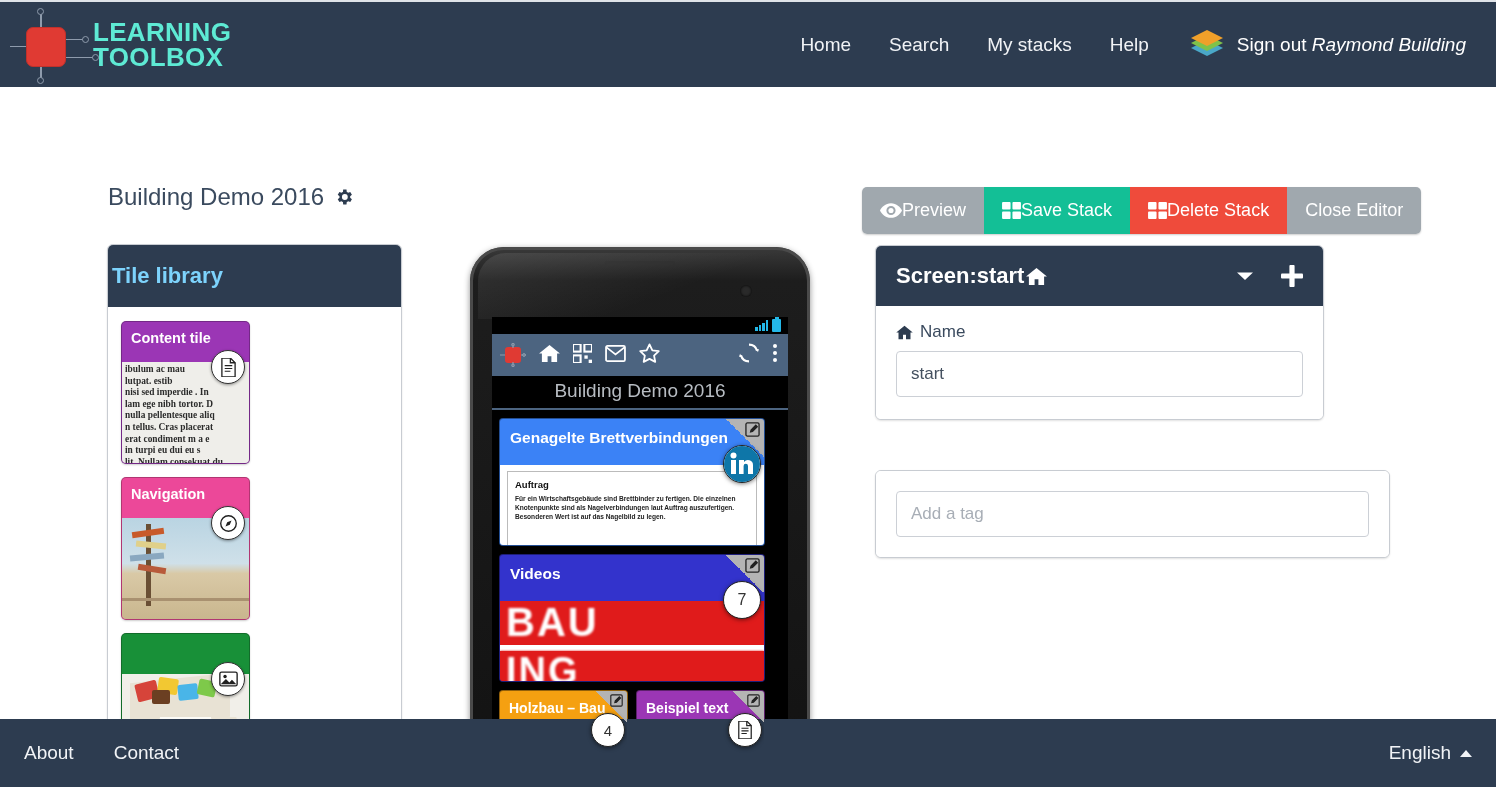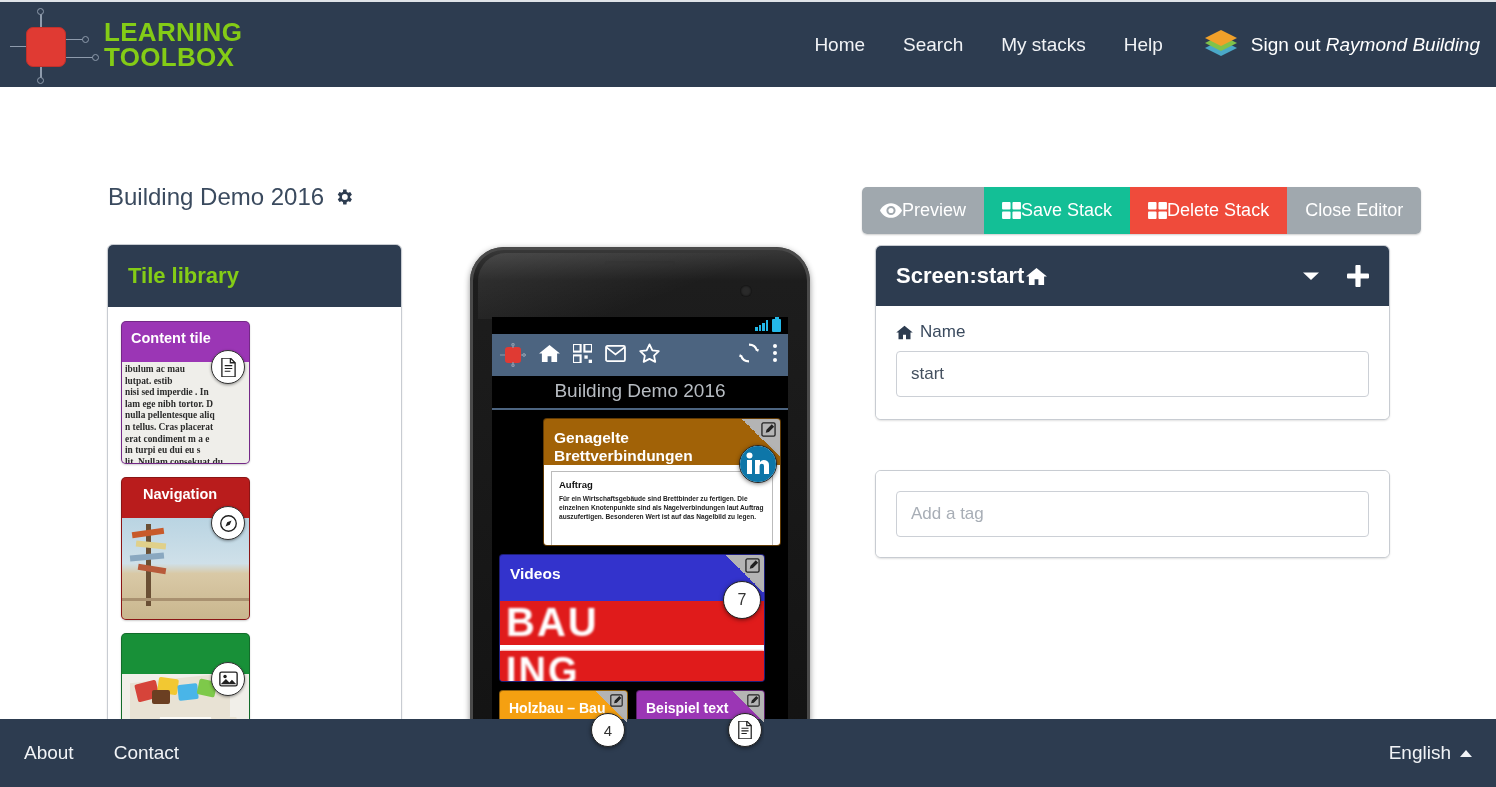--- a/index.html
+++ b/index.html
@@ -24,26 +24,26 @@
   .logo-sq {
     position:absolute; left:16px; top:18px; width:40px; height:40px;
     background:#e03a33; border:1px solid #c0312b; border-radius:7px;
   }
   .logo-line { position:absolute; background:#8e9bac; }
   .logo-dot {
     position:absolute; width:7px; height:7px; border-radius:50%;
     border:1.4px solid #8e9bac; background:#2d3c50;
   }
   .logo-text {
-    color:#84cc16; font-weight:bold; font-size:26px; line-height:25px;
-    letter-spacing:.3px; margin-left:22px;
+    color:#5eead4; font-weight:bold; font-size:26px; line-height:25px;
+    letter-spacing:.3px; margin-left:11px;
   }
   .nav-right {
     margin-left:auto; display:flex; align-items:center; gap:38px;
-    padding-right:16px;
+    padding-right:30px;
   }
   .nav-link {
     color:#f1f3f6; font-size:19px; text-decoration:none; white-space:nowrap;
   }
   .signout { display:flex; align-items:center; gap:10px; }
   .signout-text { color:#ffffff; font-size:19px; white-space:nowrap; }
   .signout-text i { font-style:italic; }
 
   
   .page { position:relative; height:632px; background:#fff; }
@@ -54,21 +54,21 @@
   }
 
   
   .tile-library {
     position:absolute; left:107px; top:157px; width:295px; height:523px;
     background:#fff; border:1px solid #c8ccd2; border-radius:6px;
     box-shadow:0 1px 2px rgba(0,0,0,.12);
     overflow:hidden;
   }
   .panel-head {
-    background:#2d3c50; color:#84cc16; padding:18px 20px;
+    background:#2d3c50; color:#7dd3fc; padding:18px 4px;
     font-size:22px; font-weight:bold;
   }
   .tile-grid {
     padding:14px 13px; display:flex; flex-wrap:wrap; gap:13px;
   }
   .lib-tile {
     width:129px; height:143px; border-radius:5px; overflow:hidden;
     position:relative; border:1px solid rgba(0,0,0,.25);
     box-shadow:0 1px 2px rgba(0,0,0,.2);
     cursor:pointer;
@@ -297,21 +297,21 @@
         </div>
         <div class="lib-badge">
           <svg width="17" height="19" viewBox="0 0 18 20">
             <path d="M2 0h9l5 5v15H2z" fill="#fff" stroke="#222" stroke-width="1.4"></path>
             <path d="M11 0v5h5" fill="none" stroke="#222" stroke-width="1.4"></path>
             <path d="M5 8h8M5 11h8M5 14h6" stroke="#222" stroke-width="1.2"></path>
           </svg>
         </div>
       </div>
 
-      <div class="lib-tile" style="background:#b91c1c;padding-left:12px;">
+      <div class="lib-tile" style="background:#ec4899;">
         <div class="lib-tile-head">Navigation</div>
         <div class="lib-tile-body" style="background:linear-gradient(180deg,#b9d4e2 0%,#cfe0e9 45%,#d9c9a6 55%,#c9b68e 100%);">
           <div style="position:absolute;left:24px;top:6px;width:5px;height:82px;background:#6a4f34;"></div>
           <div style="position:absolute;left:10px;top:12px;width:32px;height:6px;background:#c85a2a;transform:rotate(-8deg);"></div>
           <div style="position:absolute;left:14px;top:24px;width:30px;height:6px;background:#e0d08a;transform:rotate(6deg);"></div>
           <div style="position:absolute;left:8px;top:36px;width:34px;height:6px;background:#8aa8c0;transform:rotate(-5deg);"></div>
           <div style="position:absolute;left:16px;top:48px;width:28px;height:6px;background:#b85a3a;transform:rotate(9deg);"></div>
           <div style="position:absolute;left:0;bottom:18px;width:100%;height:3px;background:#a99170;"></div>
         </div>
         <div class="lib-badge">
@@ -411,21 +411,21 @@
               <circle cx="3" cy="10" r="2"></circle>
               <circle cx="3" cy="17" r="2"></circle>
           </svg>
         </span>
       </div>
 
       <div class="app-title">Building Demo 2016</div>
 
       <div class="phone-tiles">
 
-        <div class="ptile full" style="background:#a16207;margin-left:44px;">
+        <div class="ptile full" style="background:#3b82f6;">
           <div class="edit-corner">
             <svg width="15" height="15" viewBox="0 0 16 16" fill="none" stroke="#222" stroke-width="1.4">
               <rect x="1" y="1" width="14" height="14" rx="1.5"></rect>
               <path d="M11.5 3.5l1.5 1.5-5 5-2 .5.5-2z" fill="#222"></path>
             </svg>
           </div>
           <div class="ptile-head">Genagelte Brettverbindungen</div>
           <div class="ptile-body">
             <div class="auftrag-box">
               <div class="auftrag-h">Auftrag</div>
@@ -534,21 +534,21 @@
             <rect x="11" y="10" width="9" height="8" rx="1"></rect>
         </svg>
       </span>
       <span>Delete Stack</span>
     </button>
     <button class="tbtn" style="background:#a0a8ae;">
       <span>Close Editor</span>
     </button>
   </div>
 
-  <div class="rpanel" style="left:875px;top:158px;width:515px;">
+  <div class="rpanel" style="left:875px;top:158px;width:449px;">
     <div class="rpanel-head">
       <span style="display:flex;align-items:center;">
         <span>Screen: </span>
           <span>start</span>
         <span style="display:flex;margin-left:2px;">
           <svg width="21" height="19" viewBox="0 0 22 20" fill="#fff">
               <path d="M11 1L0 10h3v9h6v-6h4v6h6v-9h3z"></path>
             </svg>
         </span>
       </span>

